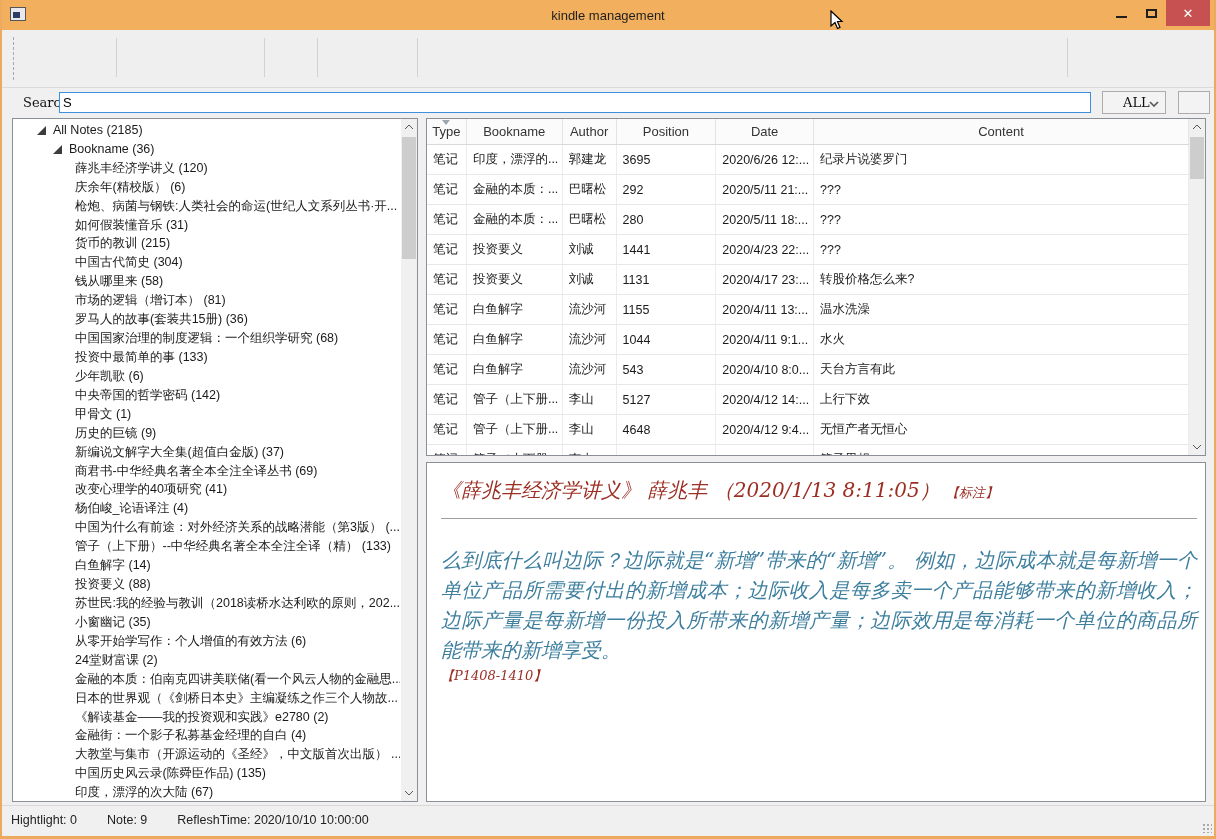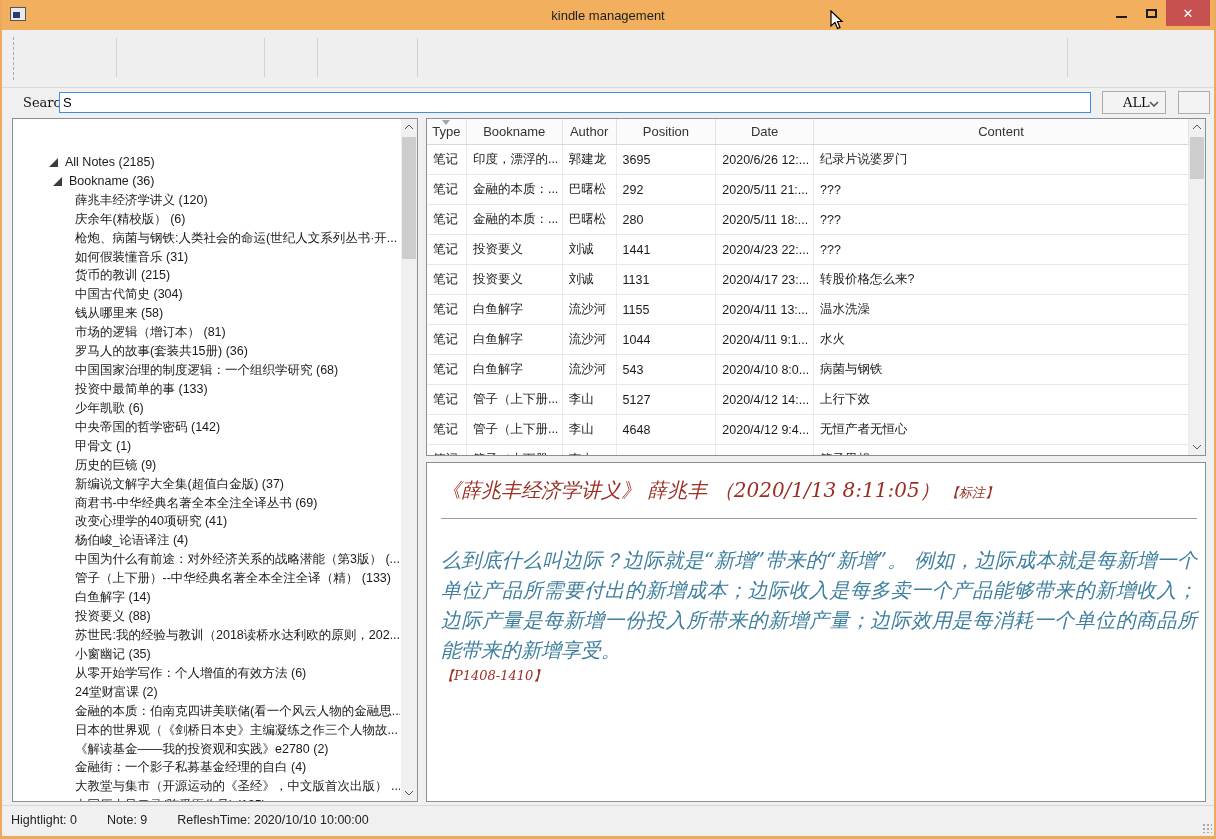--- a/index.html
+++ b/index.html
@@ -54,21 +54,21 @@
   .tree-panel{ left:10px; top:118px; width:406px; height:684px; overflow:hidden; }
   .table-panel{ left:424px; top:118px; width:780px; height:338px; overflow:hidden; }
   .detail-panel{ left:424px; top:462px; width:780px; height:340px; overflow:hidden; }
 
   
   .tree-rows{ position:absolute; left:0; top:2px; right:17px; }
   .tree-row{ height:18.93px; display:flex; align-items:center; font-size:12.5px; color:#1a1a1a;
     white-space:nowrap; overflow:hidden; }
   .twisty{ width:9px; height:9px; flex:0 0 9px; margin-right:7px; }
   .twisty svg{ display:block; }
-  .ind-root{ padding-left:36px;margin-top:32px; } .ind-group{ padding-left:40px; } .ind-book{ padding-left:62px; }
+  .ind-root{ padding-left:24px; } .ind-group{ padding-left:40px; } .ind-book{ padding-left:62px; }
   .tree-label{ white-space:nowrap; overflow:hidden; text-overflow:clip; }
 
   
   .vscroll{ position:absolute; top:0; right:0; bottom:0; width:16px; background:#f0f0f0; }
   .vs-arrow{ position:absolute; left:0; width:16px; height:17px; display:flex; align-items:center; justify-content:center; }
   .vs-up{ top:0; } .vs-down{ bottom:0; }
   .vs-thumb{ position:absolute; left:1px; width:14px; background:#cdcdcd; }
 
   
   .t-header{ display:flex; height:26px; border-bottom:1px solid #d9d9d9; background:#fbfbfb;
@@ -346,21 +346,21 @@
             <div class="td c3">1044</div>
             <div class="td c4">2020/4/11 9:1...</div>
             <div class="td c5">水火</div>
           </div>
           <div class="t-row">
             <div class="td c0">笔记</div>
             <div class="td c1">白鱼解字</div>
             <div class="td c2">流沙河</div>
             <div class="td c3">543</div>
             <div class="td c4">2020/4/10 8:0...</div>
-            <div class="td c5">病菌与钢铁</div>
+            <div class="td c5">天台方言有此</div>
           </div>
           <div class="t-row">
             <div class="td c0">笔记</div>
             <div class="td c1">管子（上下册...</div>
             <div class="td c2">李山</div>
             <div class="td c3">5127</div>
             <div class="td c4">2020/4/12 14:...</div>
             <div class="td c5">上行下效</div>
           </div>
           <div class="t-row">

